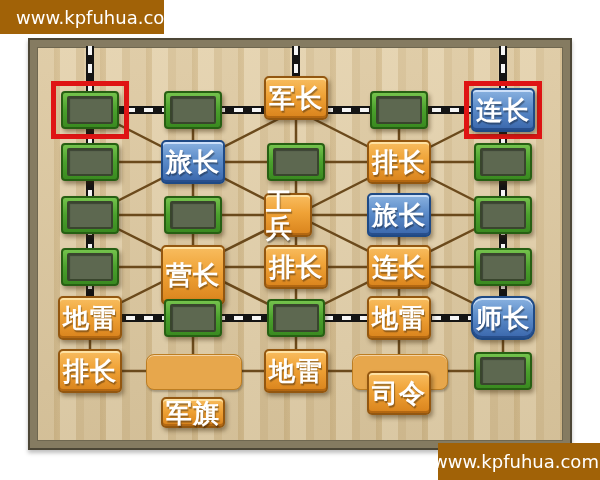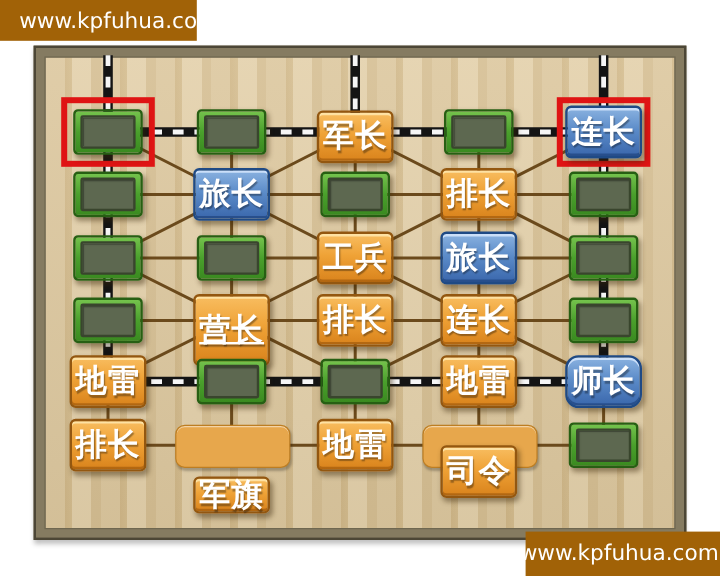--- a/index.html
+++ b/index.html
@@ -113,21 +113,21 @@
 </svg>
 
 <div class="layer">
     <div class="highlight-box" style="width: 78px; height: 58px; position: absolute; left: 51px; top: 81px;"></div>
     <div class="piece hidden-piece" style="width: 58px; height: 38px; position: absolute; left: 61px; top: 91px;">
       <div class="slab"></div>
     </div>
     <div class="piece hidden-piece" style="width: 58px; height: 38px; position: absolute; left: 164px; top: 91px;">
       <div class="slab"></div>
     </div>
-    <div class="piece known orange" style="width: 64px; height: 44px; position: absolute; left: 264px; top: 92px;">军长</div>
+    <div class="piece known orange" style="width: 64px; height: 44px; position: absolute; left: 264px; top: 76px;">军长</div>
     <div class="piece hidden-piece" style="width: 58px; height: 38px; position: absolute; left: 370px; top: 91px;">
       <div class="slab"></div>
     </div>
     <div class="highlight-box" style="width: 78px; height: 58px; position: absolute; left: 464px; top: 81px;"></div>
     <div class="piece known blue" style="width: 64px; height: 44px; position: absolute; left: 471px; top: 88px;">连长</div>
     <div class="piece hidden-piece" style="width: 58px; height: 38px; position: absolute; left: 61px; top: 143px;">
       <div class="slab"></div>
     </div>
     <div class="piece known blue" style="width: 64px; height: 44px; position: absolute; left: 161px; top: 140px;">旅长</div>
     <div class="piece hidden-piece" style="width: 58px; height: 38px; position: absolute; left: 267px; top: 143px;">
@@ -136,29 +136,29 @@
     <div class="piece known orange" style="width: 64px; height: 44px; position: absolute; left: 367px; top: 140px;">排长</div>
     <div class="piece hidden-piece" style="width: 58px; height: 38px; position: absolute; left: 474px; top: 143px;">
       <div class="slab"></div>
     </div>
     <div class="piece hidden-piece" style="width: 58px; height: 38px; position: absolute; left: 61px; top: 196px;">
       <div class="slab"></div>
     </div>
     <div class="piece hidden-piece" style="width: 58px; height: 38px; position: absolute; left: 164px; top: 196px;">
       <div class="slab"></div>
     </div>
-    <div class="piece known orange" style="width: 64px; height: 44px; position: absolute; left: 264px; top: 193px;">工兵</div>
+    <div class="piece known orange" style="width: 48px; height: 44px; position: absolute; left: 264px; top: 193px;">工兵</div>
     <div class="piece known blue" style="width: 64px; height: 44px; position: absolute; left: 367px; top: 193px;">旅长</div>
     <div class="piece hidden-piece" style="width: 58px; height: 38px; position: absolute; left: 474px; top: 196px;">
       <div class="slab"></div>
     </div>
     <div class="piece hidden-piece" style="width: 58px; height: 38px; position: absolute; left: 61px; top: 248px;">
       <div class="slab"></div>
     </div>
-    <div class="piece known orange" style="width: 64px; height: 60px; position: absolute; left: 161px; top: 245px; text-decoration: underline;">营长</div>
+    <div class="piece known orange" style="width: 64px; height: 60px; position: absolute; left: 161px; top: 245px;">营长</div>
     <div class="piece known orange" style="width: 64px; height: 44px; position: absolute; left: 264px; top: 245px;">排长</div>
     <div class="piece known orange" style="width: 64px; height: 44px; position: absolute; left: 367px; top: 245px;">连长</div>
     <div class="piece hidden-piece" style="width: 58px; height: 38px; position: absolute; left: 474px; top: 248px;">
       <div class="slab"></div>
     </div>
     <div class="piece known orange" style="width: 64px; height: 44px; position: absolute; left: 58px; top: 296px;">地雷</div>
     <div class="piece hidden-piece" style="width: 58px; height: 38px; position: absolute; left: 164px; top: 299px;">
       <div class="slab"></div>
     </div>
     <div class="piece hidden-piece" style="width: 58px; height: 38px; position: absolute; left: 267px; top: 299px;">

